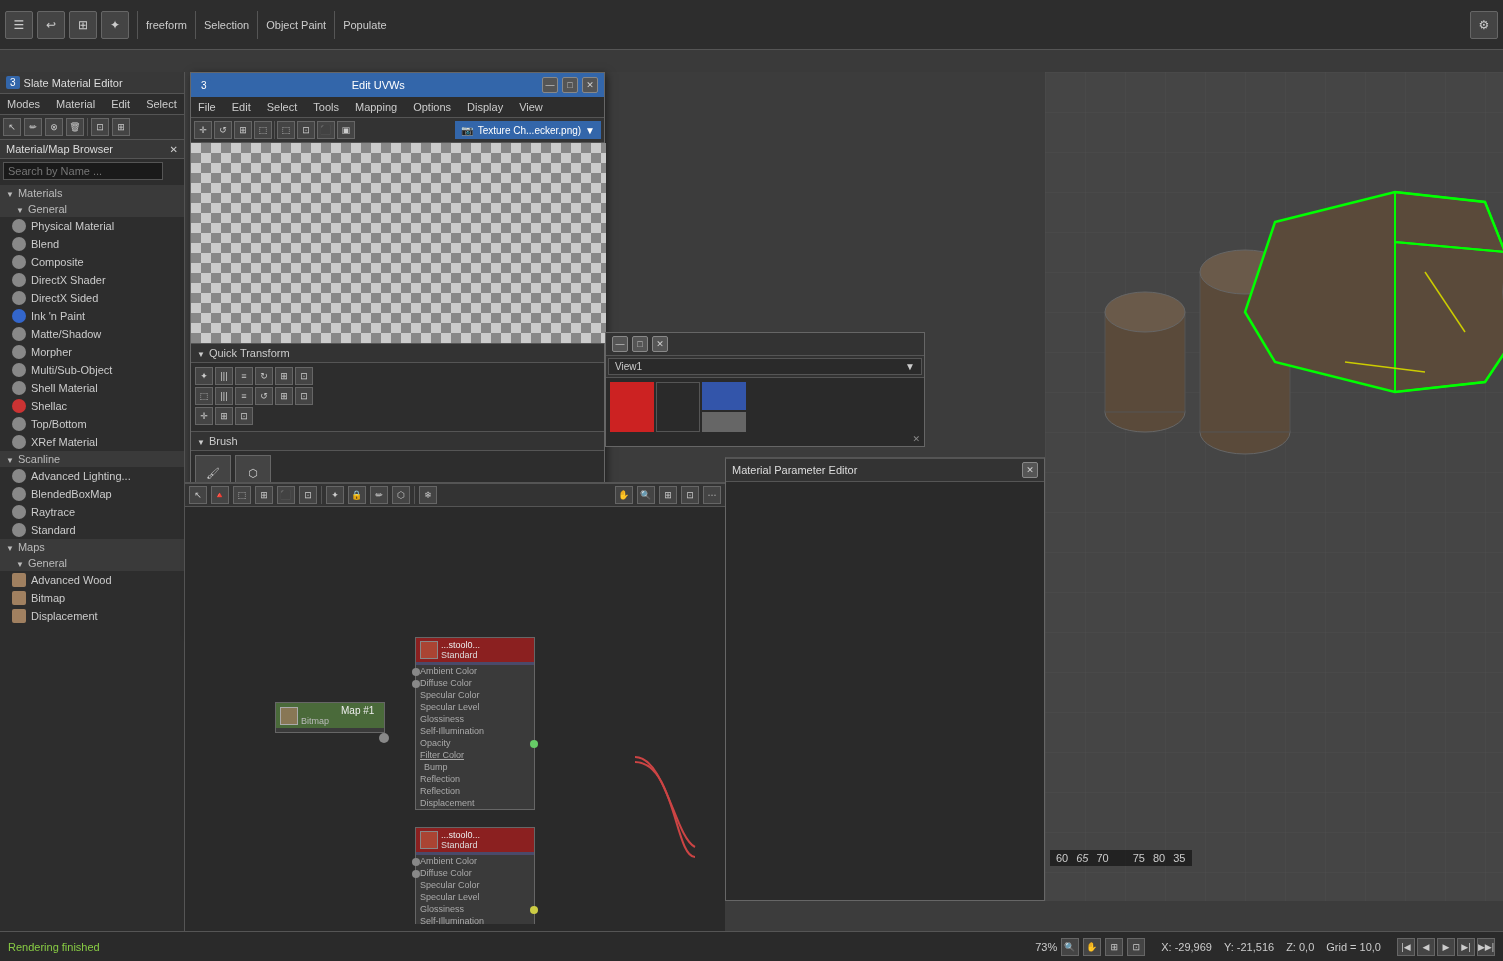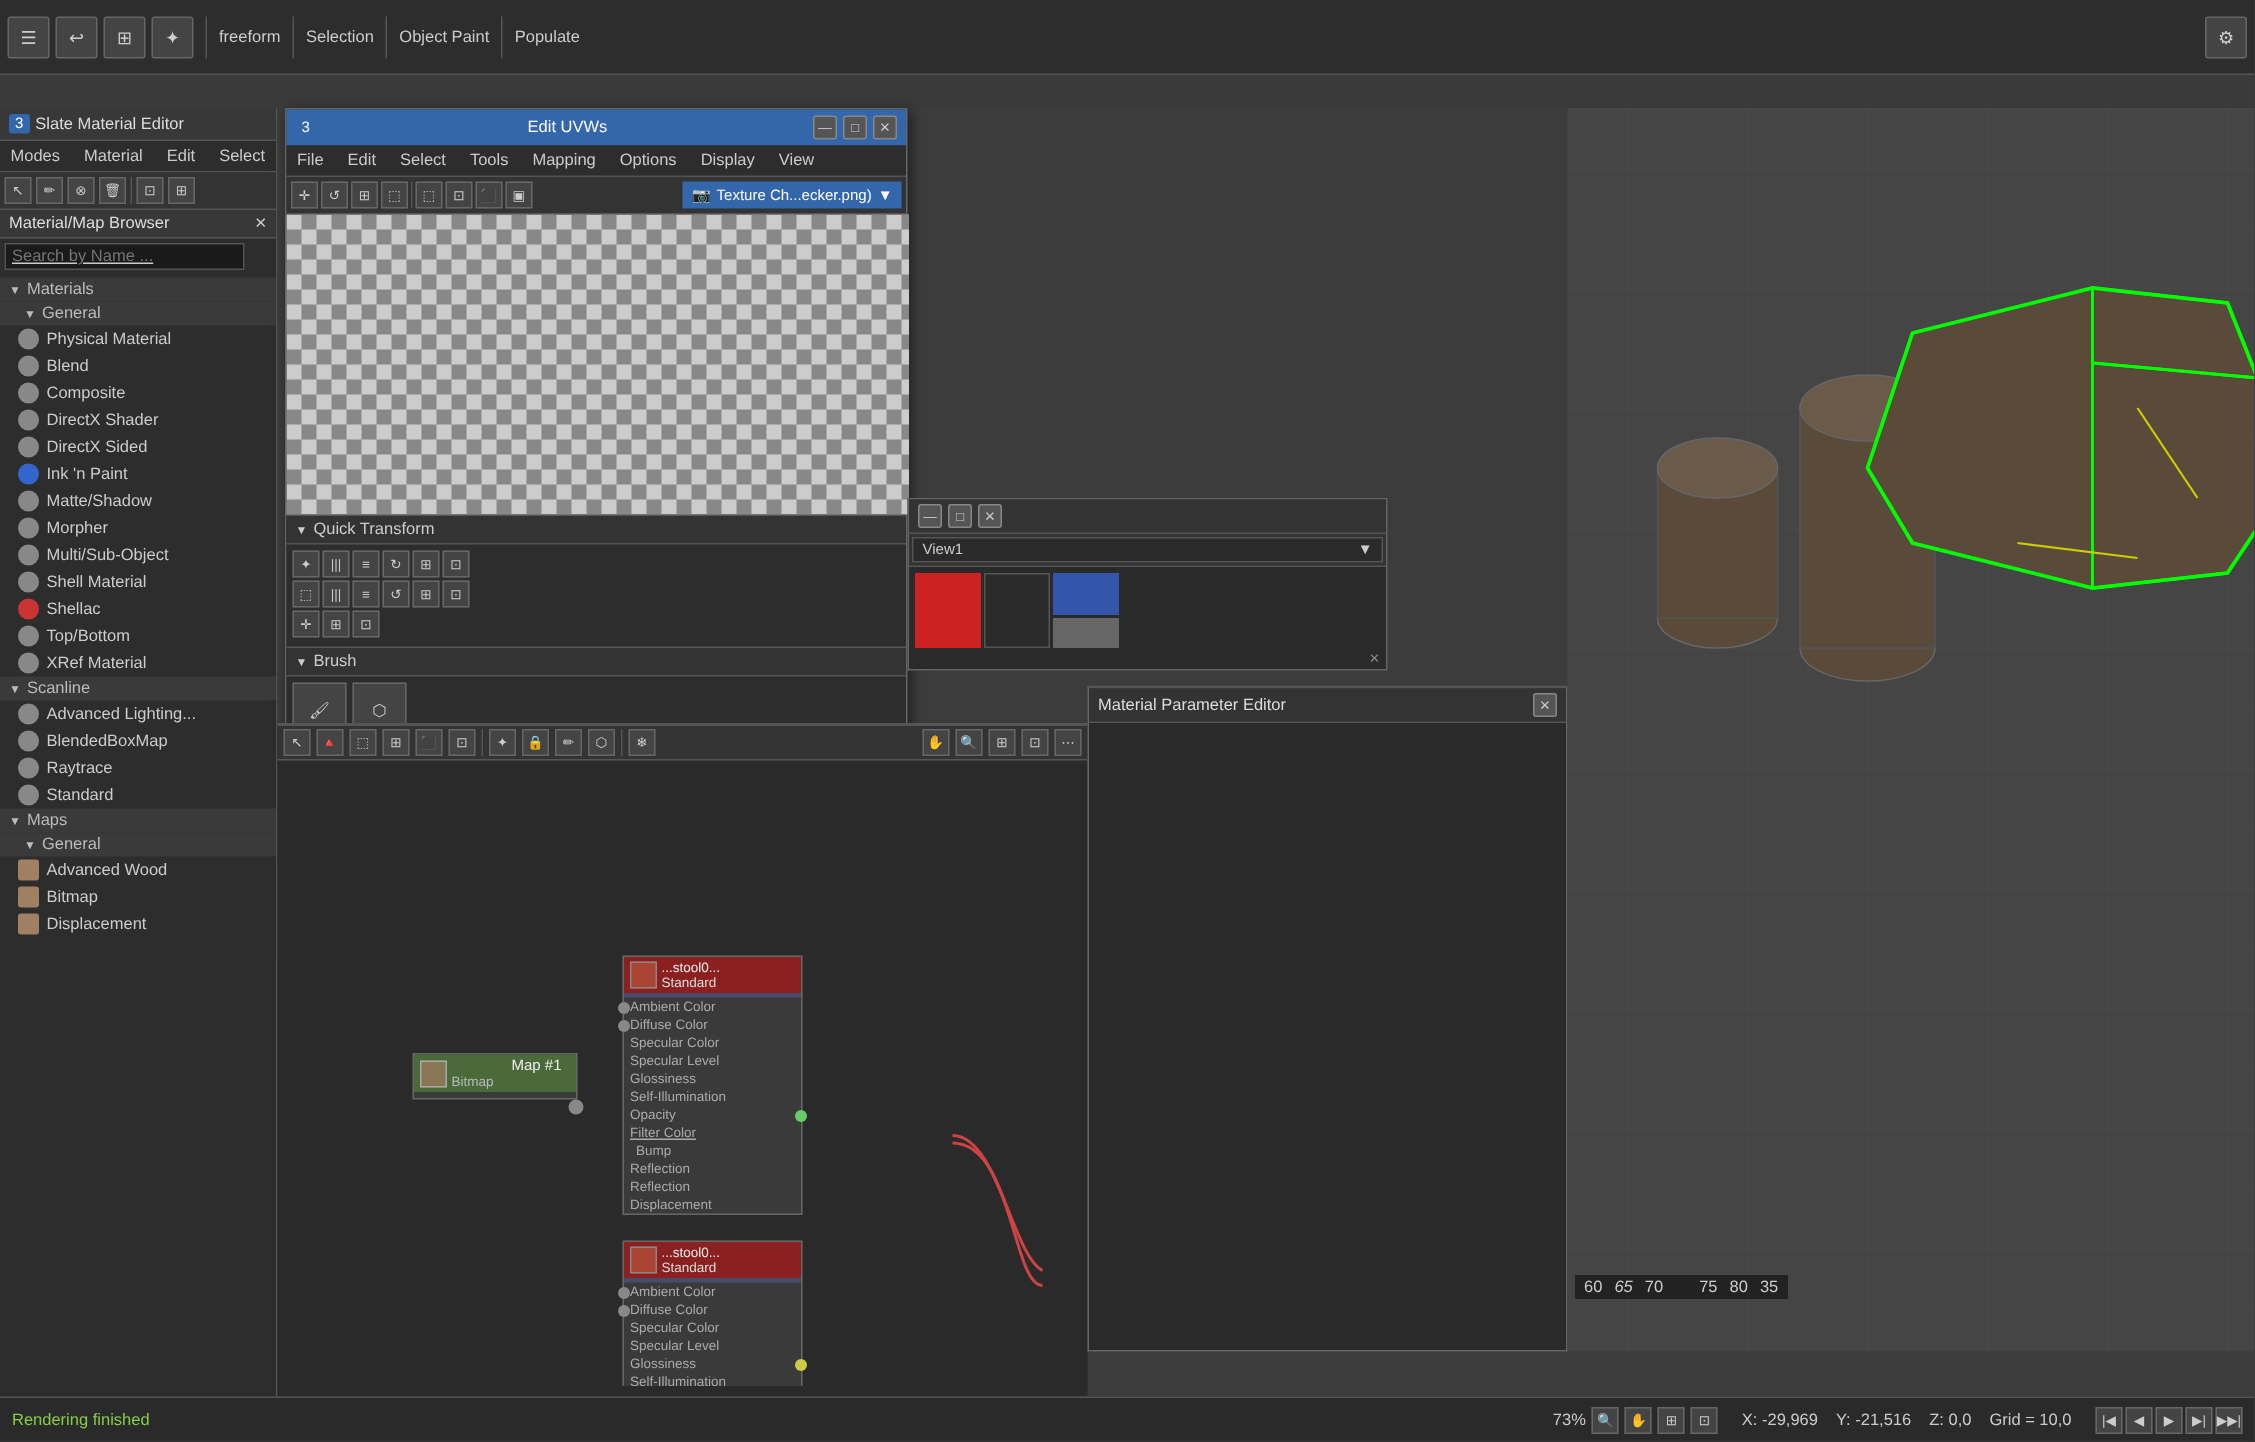--- a/index.html
+++ b/index.html
@@ -408,21 +408,20 @@
       border-bottom: 1px solid #555;
     }
 
     .search-box {
       background: #1a1a1a;
       border: 1px solid #555;
       color: #ccc;
       width: 160px;
       padding: 2px 4px;
       font-size: 11px;
-      text-decoration: underline;
     }
 
     
     .arrow-down::before { content: '▼'; font-size: 8px; }
 
     .close-x {
       cursor: pointer;
       color: #ccc;
       font-size: 10px;
     }

